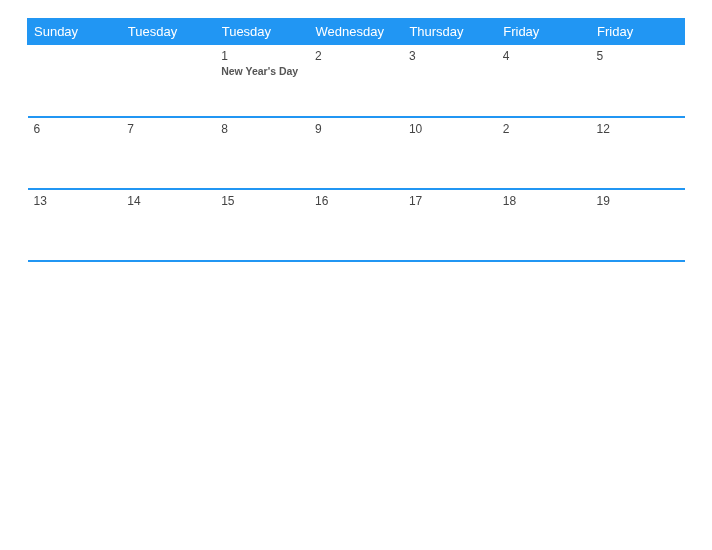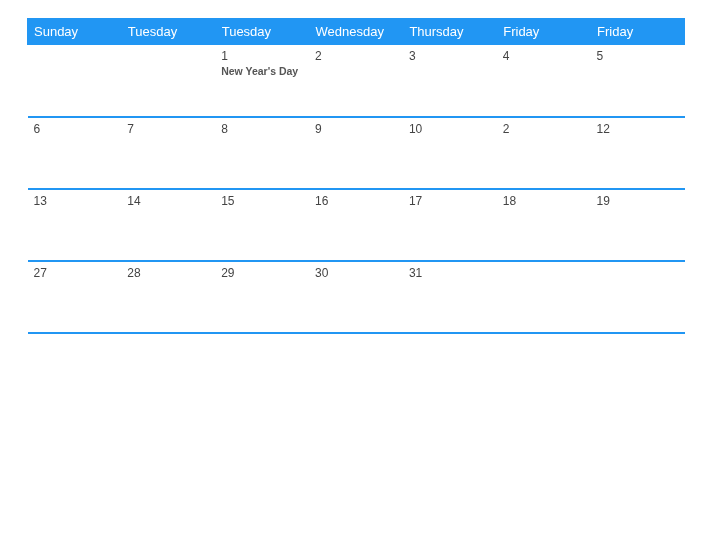--- a/index.html
+++ b/index.html
@@ -171,34 +171,15 @@
           <td>
             <span class="day-number">17</span>
           </td>
           <td>
             <span class="day-number">18</span>
           </td>
           <td>
             <span class="day-number">19</span>
           </td>
         </tr>
-        <tr>
-          <td>
-            <span class="day-number">27</span>
-          </td>
-          <td>
-            <span class="day-number">28</span>
-          </td>
-          <td>
-            <span class="day-number">29</span>
-          </td>
-          <td>
-            <span class="day-number">30</span>
-          </td>
-          <td>
-            <span class="day-number">31</span>
-          </td>
-          <td></td>
-          <td></td>
-        </tr>
       </tbody>
   </table>
 </div>
 
 </body></html>

